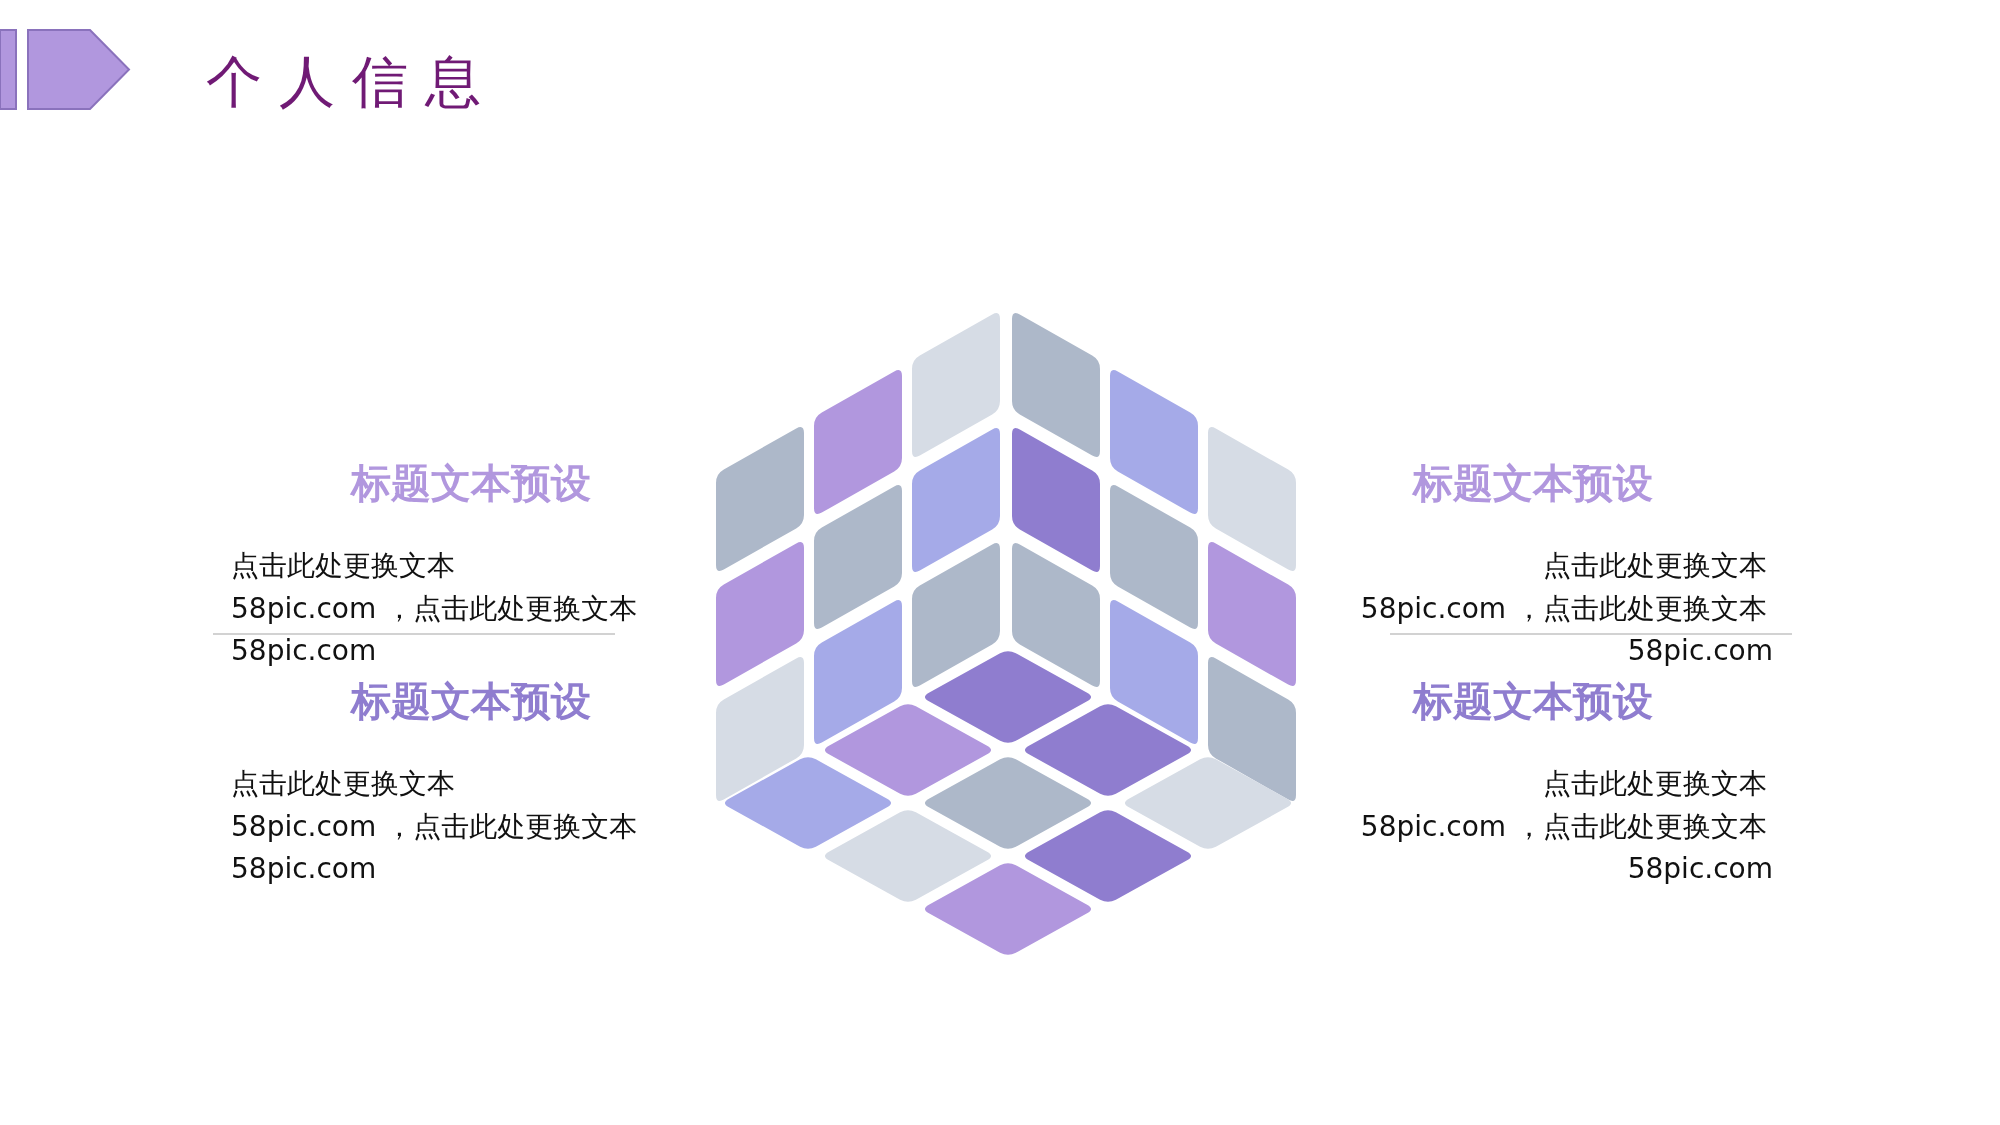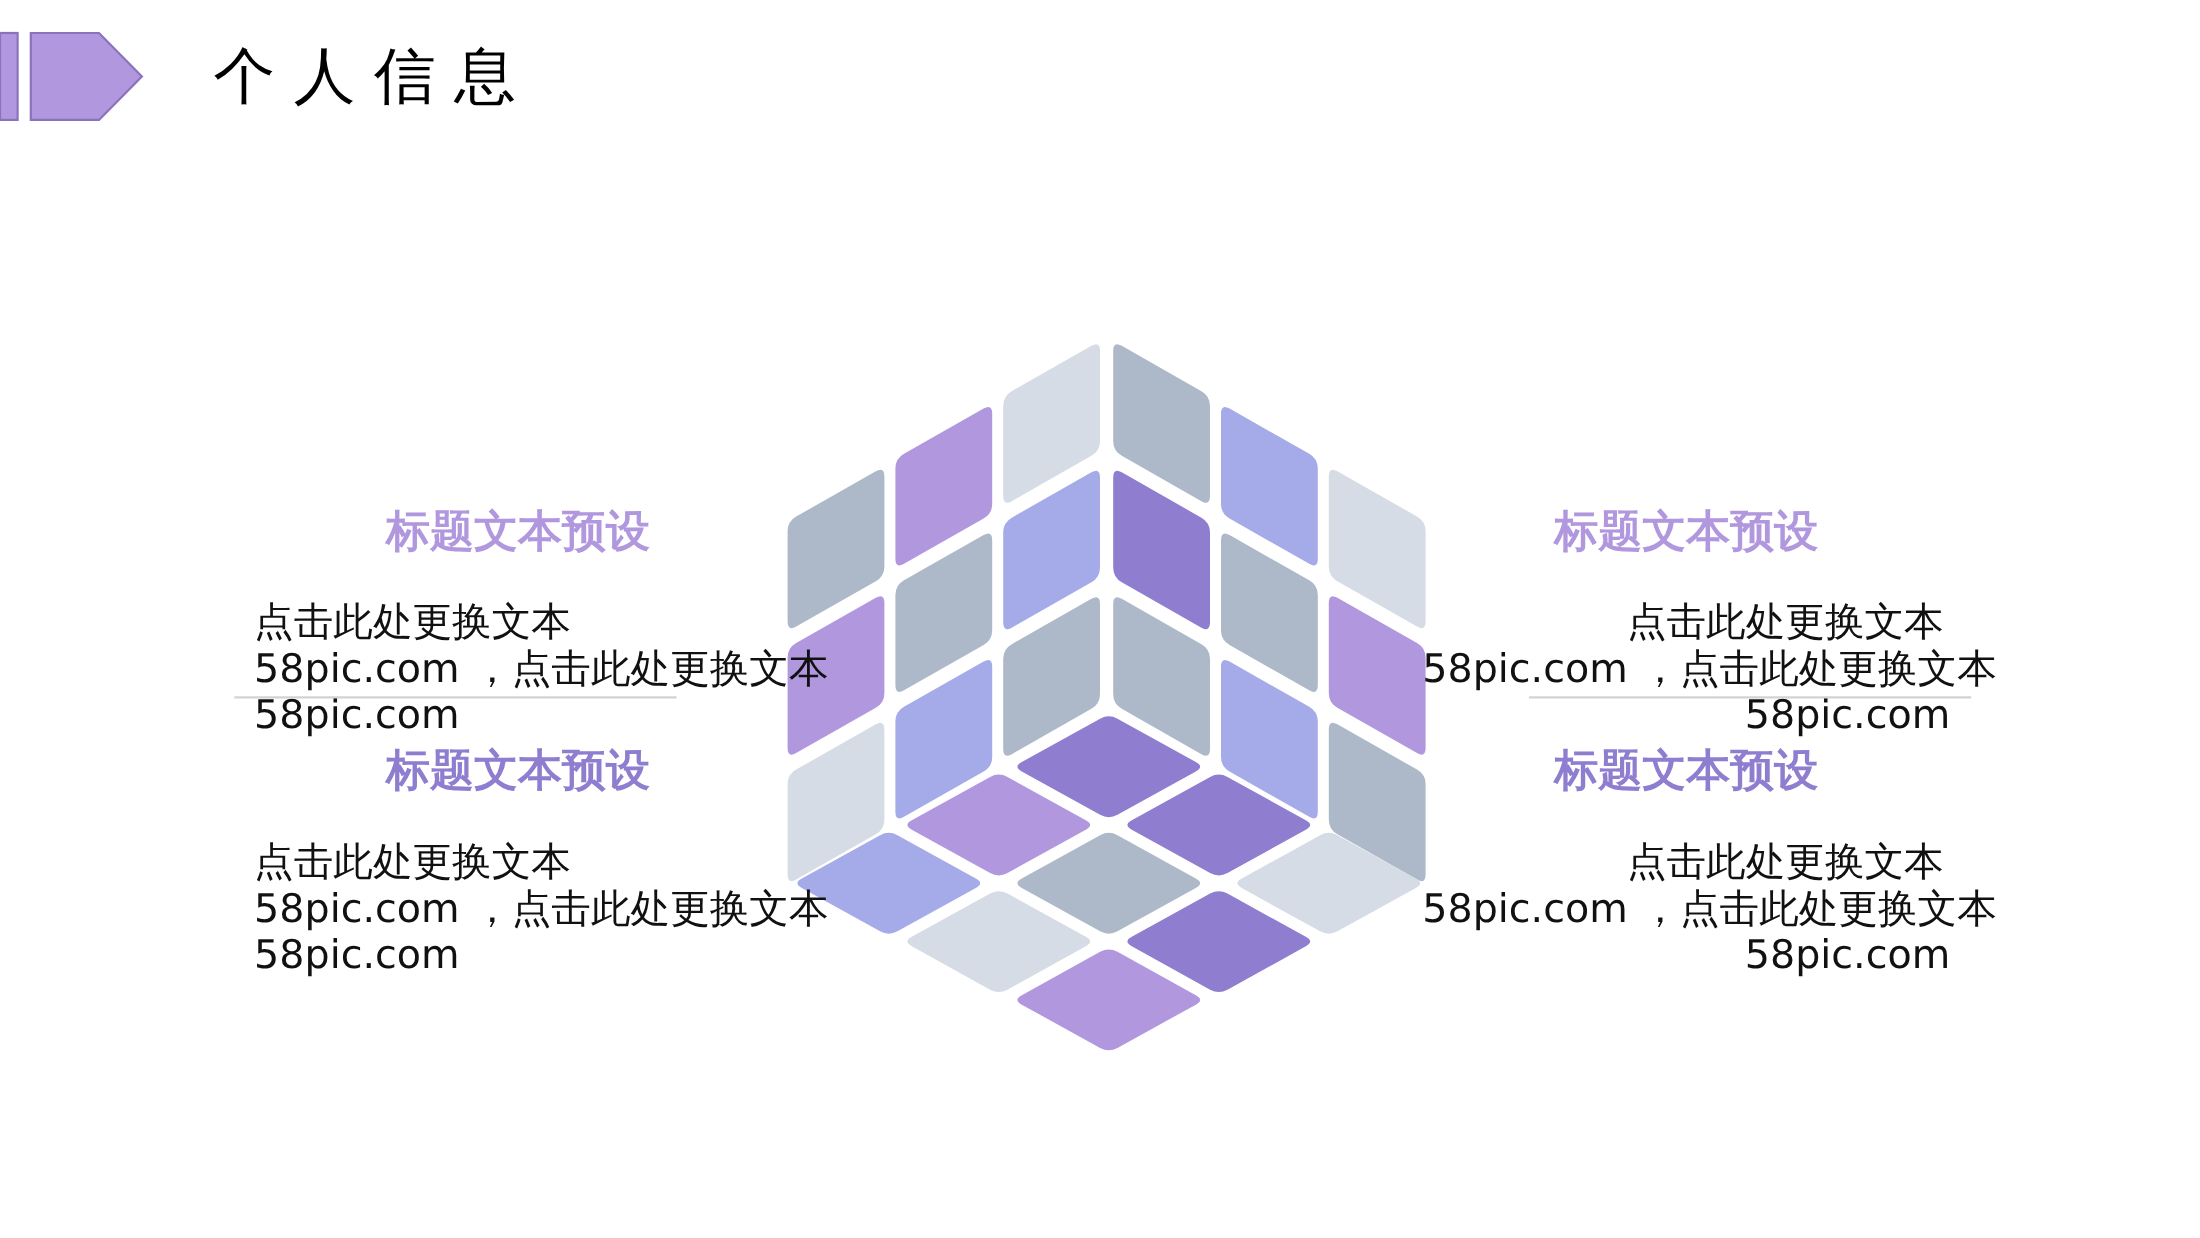--- a/index.html
+++ b/index.html
@@ -22,23 +22,23 @@
       width: 135px;
       height: 84px;
     }
     .page-title {
       position: absolute;
       left: 194px;
       top: 36px;
       font-size: 56px;
       line-height: 68px;
       letter-spacing: 17px;
-      color: #000000;
+      color: #701a75;
       font-weight: normal;
-      margin: 0;
+      margin: 12px;
     }
     .cube {
       position: absolute;
       left: 0;
       top: 0;
       width: 2000px;
       height: 1125px;
     }
     .info-block {
       position: absolute;
@@ -65,21 +65,21 @@
     }
     .info-title {
       font-size: 40px;
       line-height: 50px;
       font-weight: bold;
       margin: 0 0 12px 0;
       white-space: nowrap;
       text-align: center;
     }
     .info-body {
-      font-size: 36px;
+      font-size: 28px;
       line-height: 42.5px;
       color: #111111;
       margin-top: 37px;
     }
     .info-body div {
       white-space: nowrap;
     }
     .divider {
       position: absolute;
       height: 2px;

